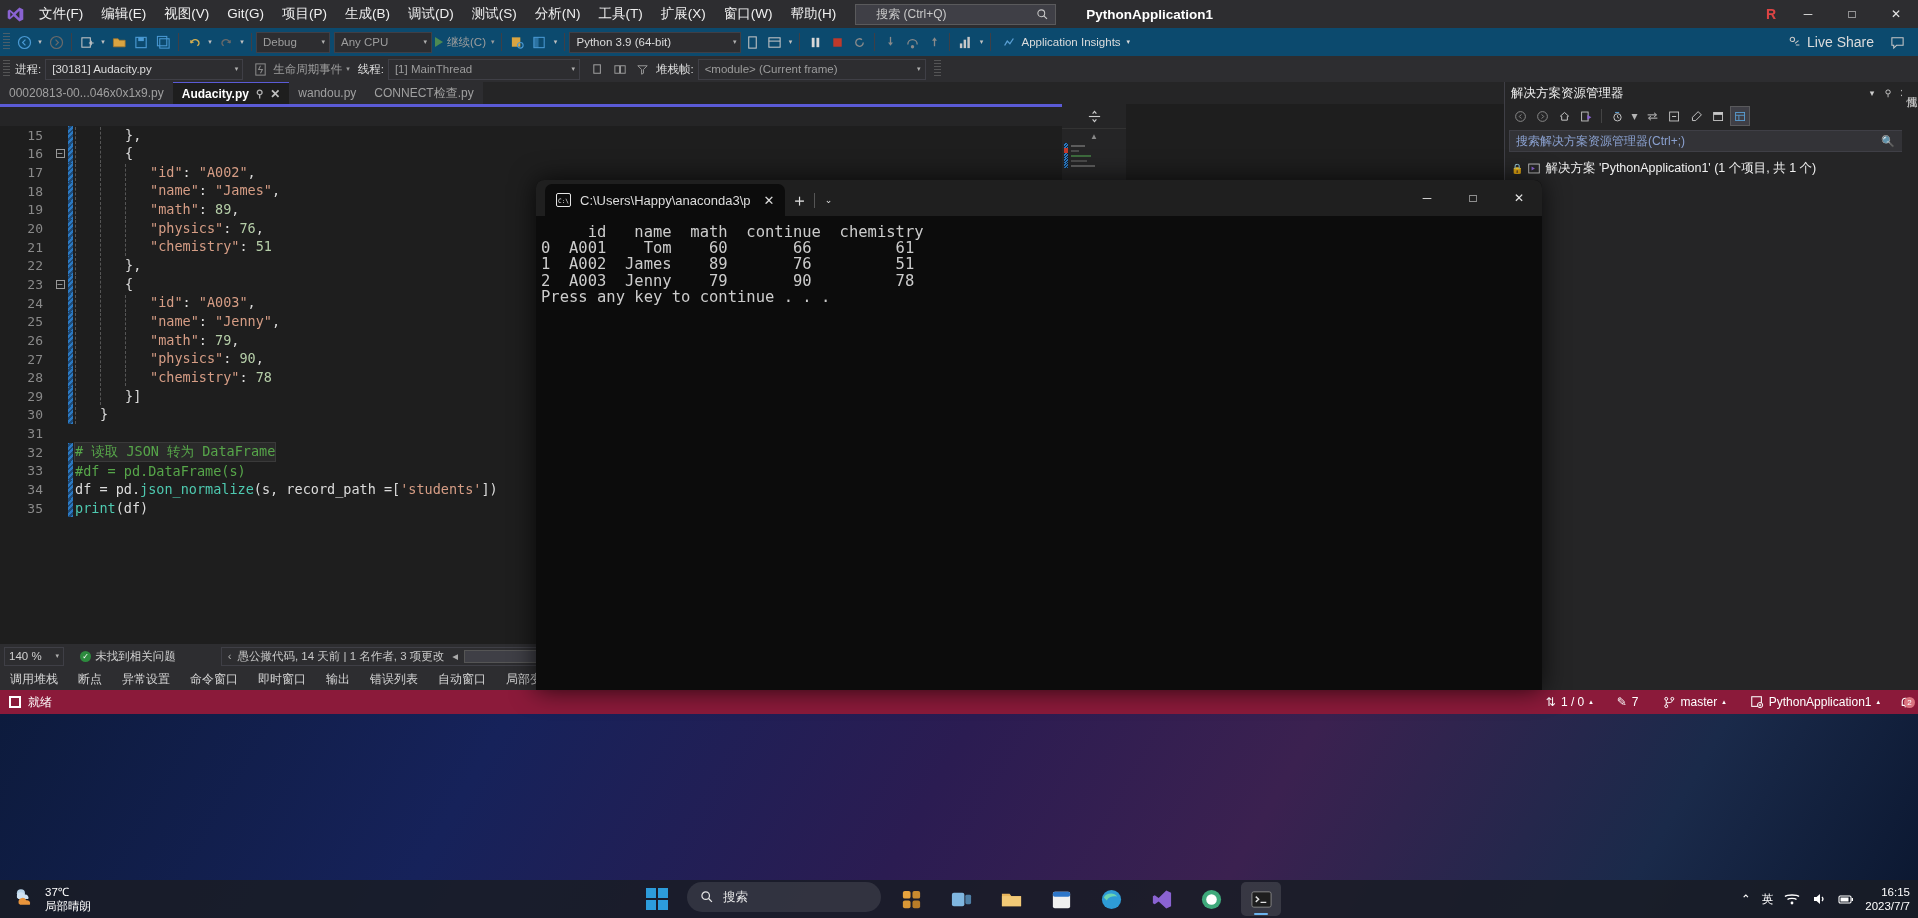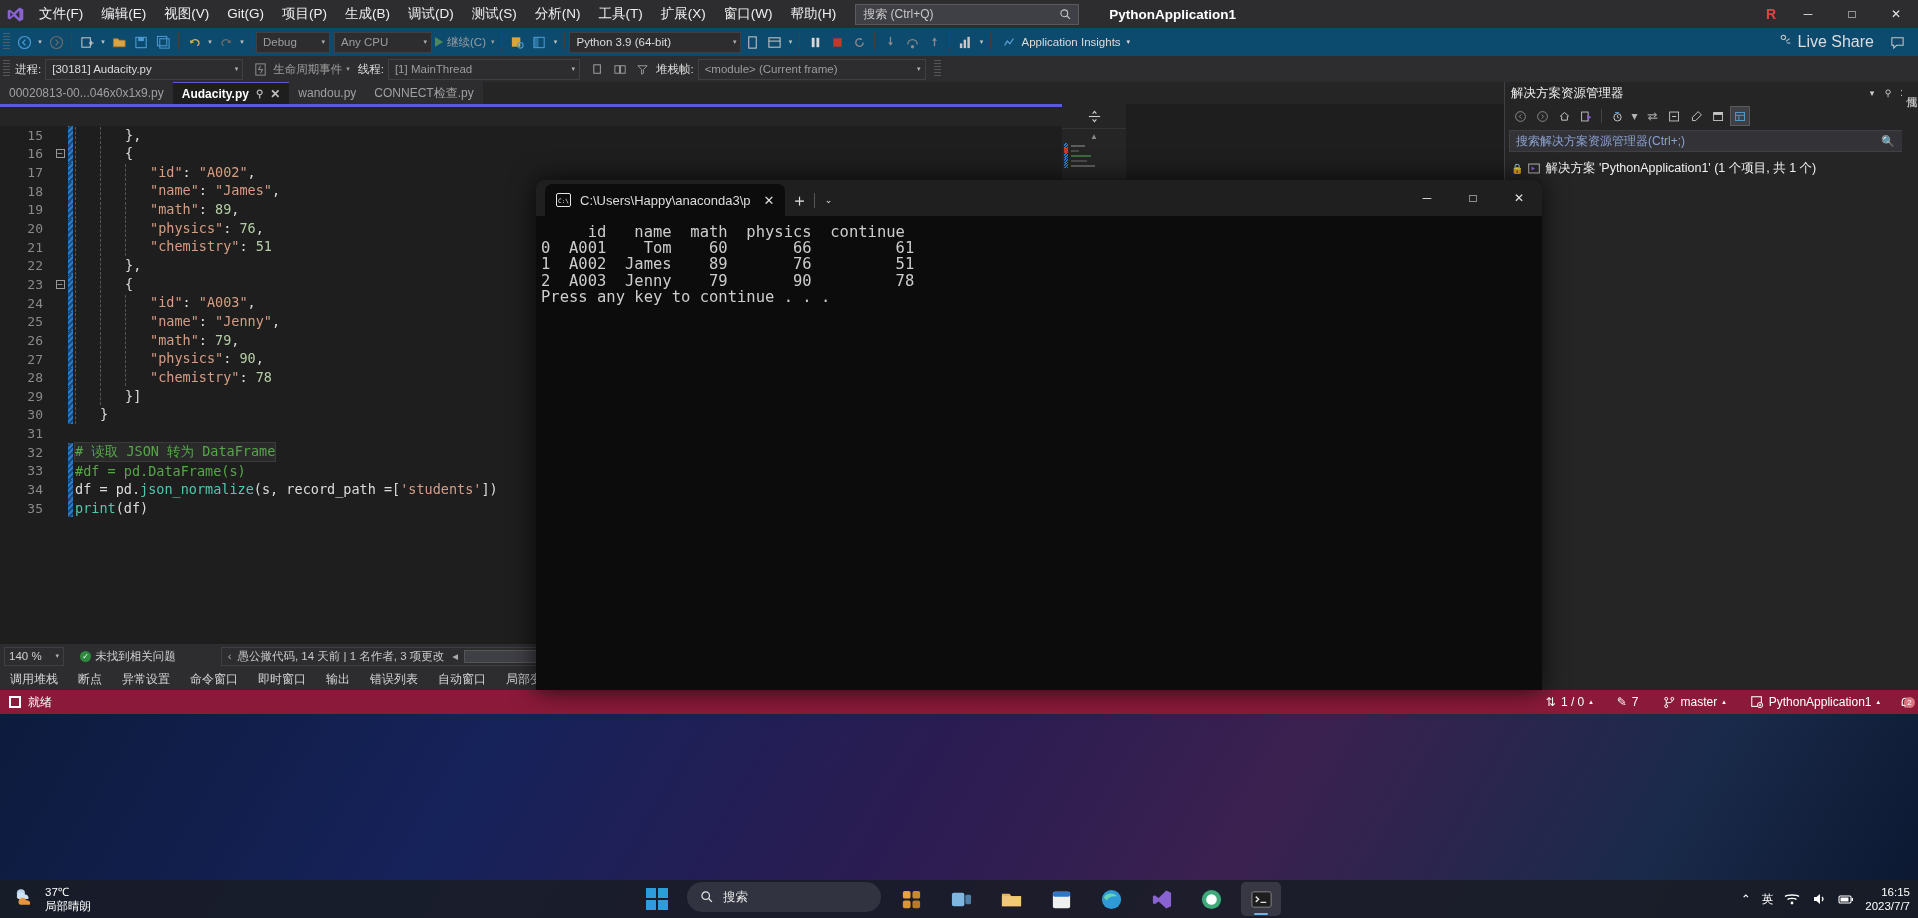--- a/index.html
+++ b/index.html
@@ -14,23 +14,23 @@
   
   .menubar {
     position: absolute; left: 0; top: 0; width: 1918px; height: 28px;
     background: #2d2d30; display: flex; align-items: center;
     color: #f1f1f1; font-size: 13.5px;
   }
   .vs-logo { width: 30px; height: 28px; display:flex; align-items:center; justify-content:center; }
   .vs-logo svg { width: 17px; height: 17px; }
   .menu-item { padding: 0 9px; height: 28px; line-height: 28px; white-space: nowrap; color:#f0f0f0; }
   .search-box {
-    margin-left: 10px; width: 224px; height: 21px; background: #3f3f46;
+    margin-left: 10px; width: 201px; height: 21px; background: #3f3f46;
     border: 1px solid #5a5a5c; display: flex; align-items: center;
-    color: #c8c8c8; font-size: 12px; padding-left: 7px; position: relative;
+    color: #c8c8c8; font-size: 12px; padding-left: 20px; position: relative;
   }
   .search-box .mag { position:absolute; right: 6px; top: 3px; width: 13px; height: 13px; }
   .app-title { margin-left: 30px; font-size: 13.5px; color: #fff; font-weight: bold; }
   .win-right { position: absolute; right: 0; top: 0; height: 28px; display: flex; align-items: center; }
   .acct-badge { width: 30px; height: 28px; display:flex;align-items:center;justify-content:center; color:#d44; font-weight:bold; font-size:14px;}
   .wbtn { width: 44px; height: 28px; display: flex; align-items: center; justify-content: center; color: #e8e8e8; font-size: 12px; }
 
   
   .toolbar {
     position: absolute; left: 0; top: 28px; width: 1918px; height: 28px;
@@ -380,21 +380,21 @@
     </div>
     <div class="tb-caret">▾</div>
     <div class="tb-sep"></div>
     <div class="tb-run" style="color:#dcdcdc;margin-left:4px">
       <svg style="width:14px;height:14px;margin-right:5px" viewBox="0 0 16 16">
           <path d="M3 12l3-5 3 3 4-6" fill="none" stroke="#5a9fd4" stroke-width="1.5"></path>
         </svg>
       <span>Application Insights</span>
       <span class="cc" style="font-size:7px;margin-left:6px">▾</span>
     </div>
-    <div style="position:absolute;right:44px;display:flex;color:#dcdcdc;font-size:16px">
+    <div style="position:absolute;right:44px;display:flex;align-items:center;color:#dcdcdc;font-size:14px">
       <svg style="width:14px;height:14px;margin-right:5px" viewBox="0 0 16 16">
           <circle cx="5" cy="5" r="2.5" fill="none" stroke="#c8c8c8" stroke-width="1.2"></circle>
           <path d="M8 9.5l4-3M9 11.5h4" stroke="#c8c8c8" stroke-width="1.2" fill="none"></path>
         </svg>
       <span>Live Share</span>
     </div>
     <div class="tb-ico" style="position:absolute;right:10px">
       <svg viewBox="0 0 16 16">
           <path d="M2 3h12v8H7l-3 3V11H2z" fill="none" stroke="#c8c8c8" stroke-width="1.1"></path>
         </svg>
@@ -710,21 +710,21 @@
       </div>
       <div class="term-plus">＋</div>
       <div class="term-div"></div>
       <div class="term-chev">⌄</div>
       <div class="term-wbtns">
         <div class="term-wb">─</div>
         <div class="term-wb">□</div>
         <div class="term-wb close">✕</div>
       </div>
     </div>
-    <div class="term-body" id="term-body"><div>     id   name  math  physics  continue</div><div>0  A001    Tom    60       66         61</div><div>1  A002  James    89       76         51</div><div>2  A003  Jenny    79       90         78</div><div>Press any key to continue . . .</div></div>
+    <div class="term-body" id="term-body"><div>     id   name  math  continue  chemistry</div><div>0  A001    Tom    60       66         61</div><div>1  A002  James    89       76         51</div><div>2  A003  Jenny    79       90         78</div><div>Press any key to continue . . .</div></div>
   </div>
 
   <div class="taskbar">
     <div class="weather">
       <svg style="width:26px;height:26px" viewBox="0 0 32 32">
         <circle cx="11" cy="9" r="5" fill="#b8d4ea"></circle>
         <path d="M6 12a5 5 0 019.5-1.5A4 4 0 0120 16H8a3.5 3.5 0 01-2-4z" fill="#cfe2f3"></path>
         <path d="M8 19a5 5 0 019.5-1.5A4 4 0 0122 23H10a3.5 3.5 0 01-2-4z" fill="#e8943c"></path>
       </svg>
       <div class="wtxt">

